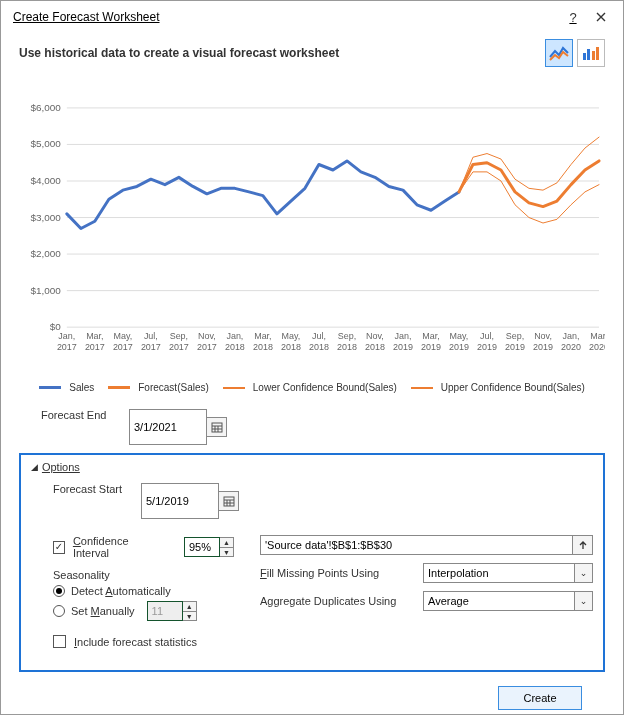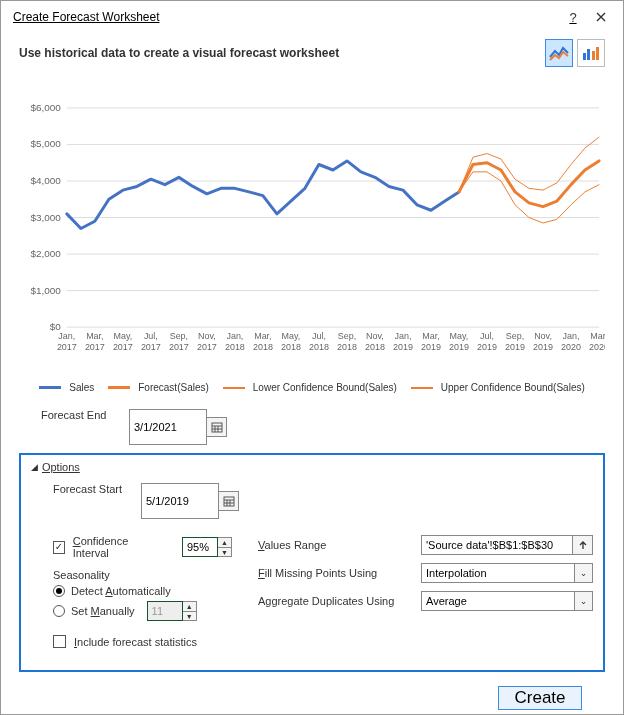--- a/index.html
+++ b/index.html
@@ -44,21 +44,21 @@
   .spinw .spinbtns div:first-child { border-bottom:none; }
   .spinw.disabled input { background:#eee; color:#999; }
   .colR .field-row label.lbl2 { width:155px; }
   .range-input { display:flex; flex:1; }
   .range-input input { flex:1; height:20px; border:1px solid #888; font-size:11px; padding:0 4px; }
   .range-btn { width:20px; height:20px; border:1px solid #888; border-left:none; background:#f4f4f4; display:flex; align-items:center; justify-content:center; cursor:pointer; }
   .select { display:flex; flex:1; }
   .select input { flex:1; height:20px; border:1px solid #888; font-size:11px; padding:0 4px; background:#fff; }
   .select .caret { width:18px; height:20px; border:1px solid #888; border-left:none; background:#f4f4f4; display:flex; align-items:center; justify-content:center; cursor:pointer; font-size:9px; }
   .dialog-buttons { display:flex; justify-content:flex-end; gap:10px; padding:14px 23px 0 0; }
-  .dialog-buttons button { width:84px; height:24px; font-size:17px; border:1px solid #888; background:#f1f1f1; cursor:pointer; }
+  .dialog-buttons button { width:84px; height:24px; font-size:11px; border:1px solid #888; background:#f1f1f1; cursor:pointer; }
   .dialog-buttons button.primary { border:1px solid #3a8de0; background:#eaf3fd; }
   .sect-title { font-size:11px; margin:10px 0 4px 22px; }
   .indent-row { display:flex; align-items:center; gap:6px; margin:4px 0 4px 22px; }
 </style>
 </head>
 <body>
 
 <div class="dialog">
 
   <div class="titlebar">
@@ -243,21 +243,20 @@
             </div>
           </div>
           <div class="field-row" style="margin-left:22px; margin-top:14px;">
             <span class="checkbox"></span>
             <label><span class="ul">I</span>nclude forecast statistics</label>
           </div>
         </div>
 
         <div class="colR">
           <div class="field-row">
-            <label class="lbl2"><span class="ul">V</span>alues Range</label>
             <div class="range-input">
               <input type="text" value="'Source data'!$B$1:$B$30" style="">
               <div class="range-btn">
                 <svg width="10" height="10" viewBox="0 0 10 10">
                     <path d="M5 9 L5 3 M2 5 L5 2 L8 5" fill="none" stroke="#333" stroke-width="1.3"></path>
                   </svg>
               </div>
             </div>
           </div>
           <div class="field-row">

